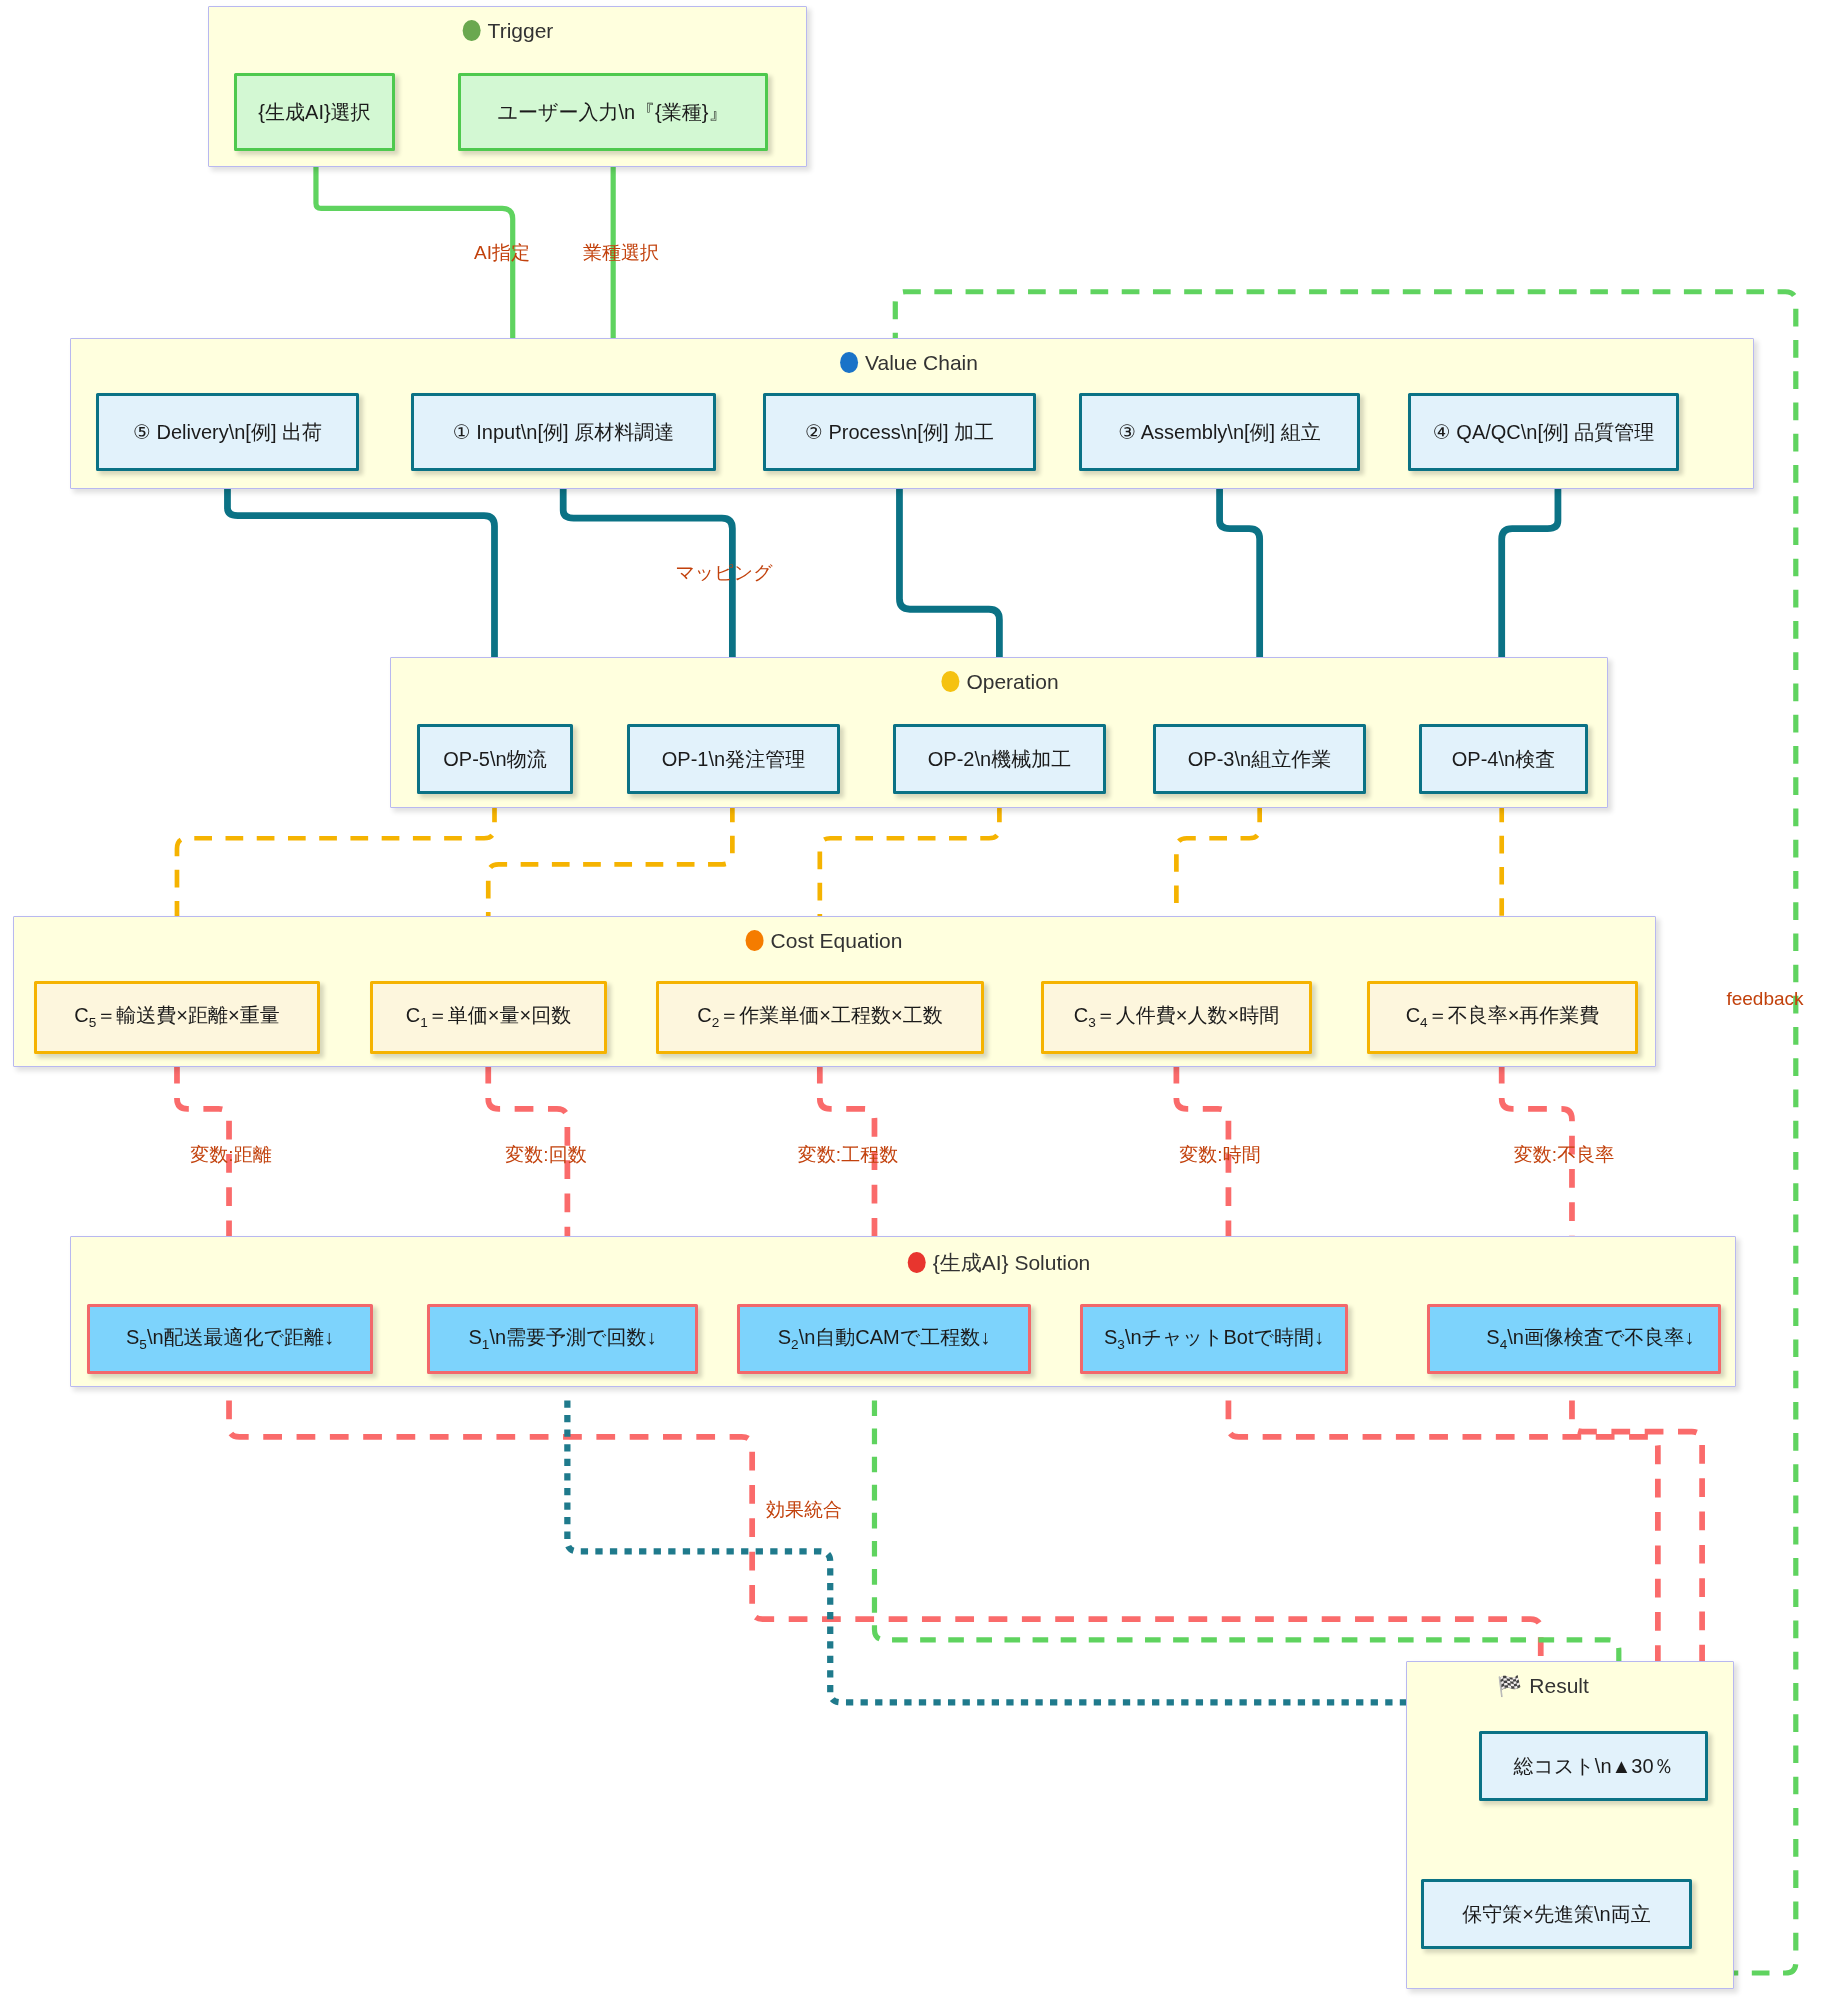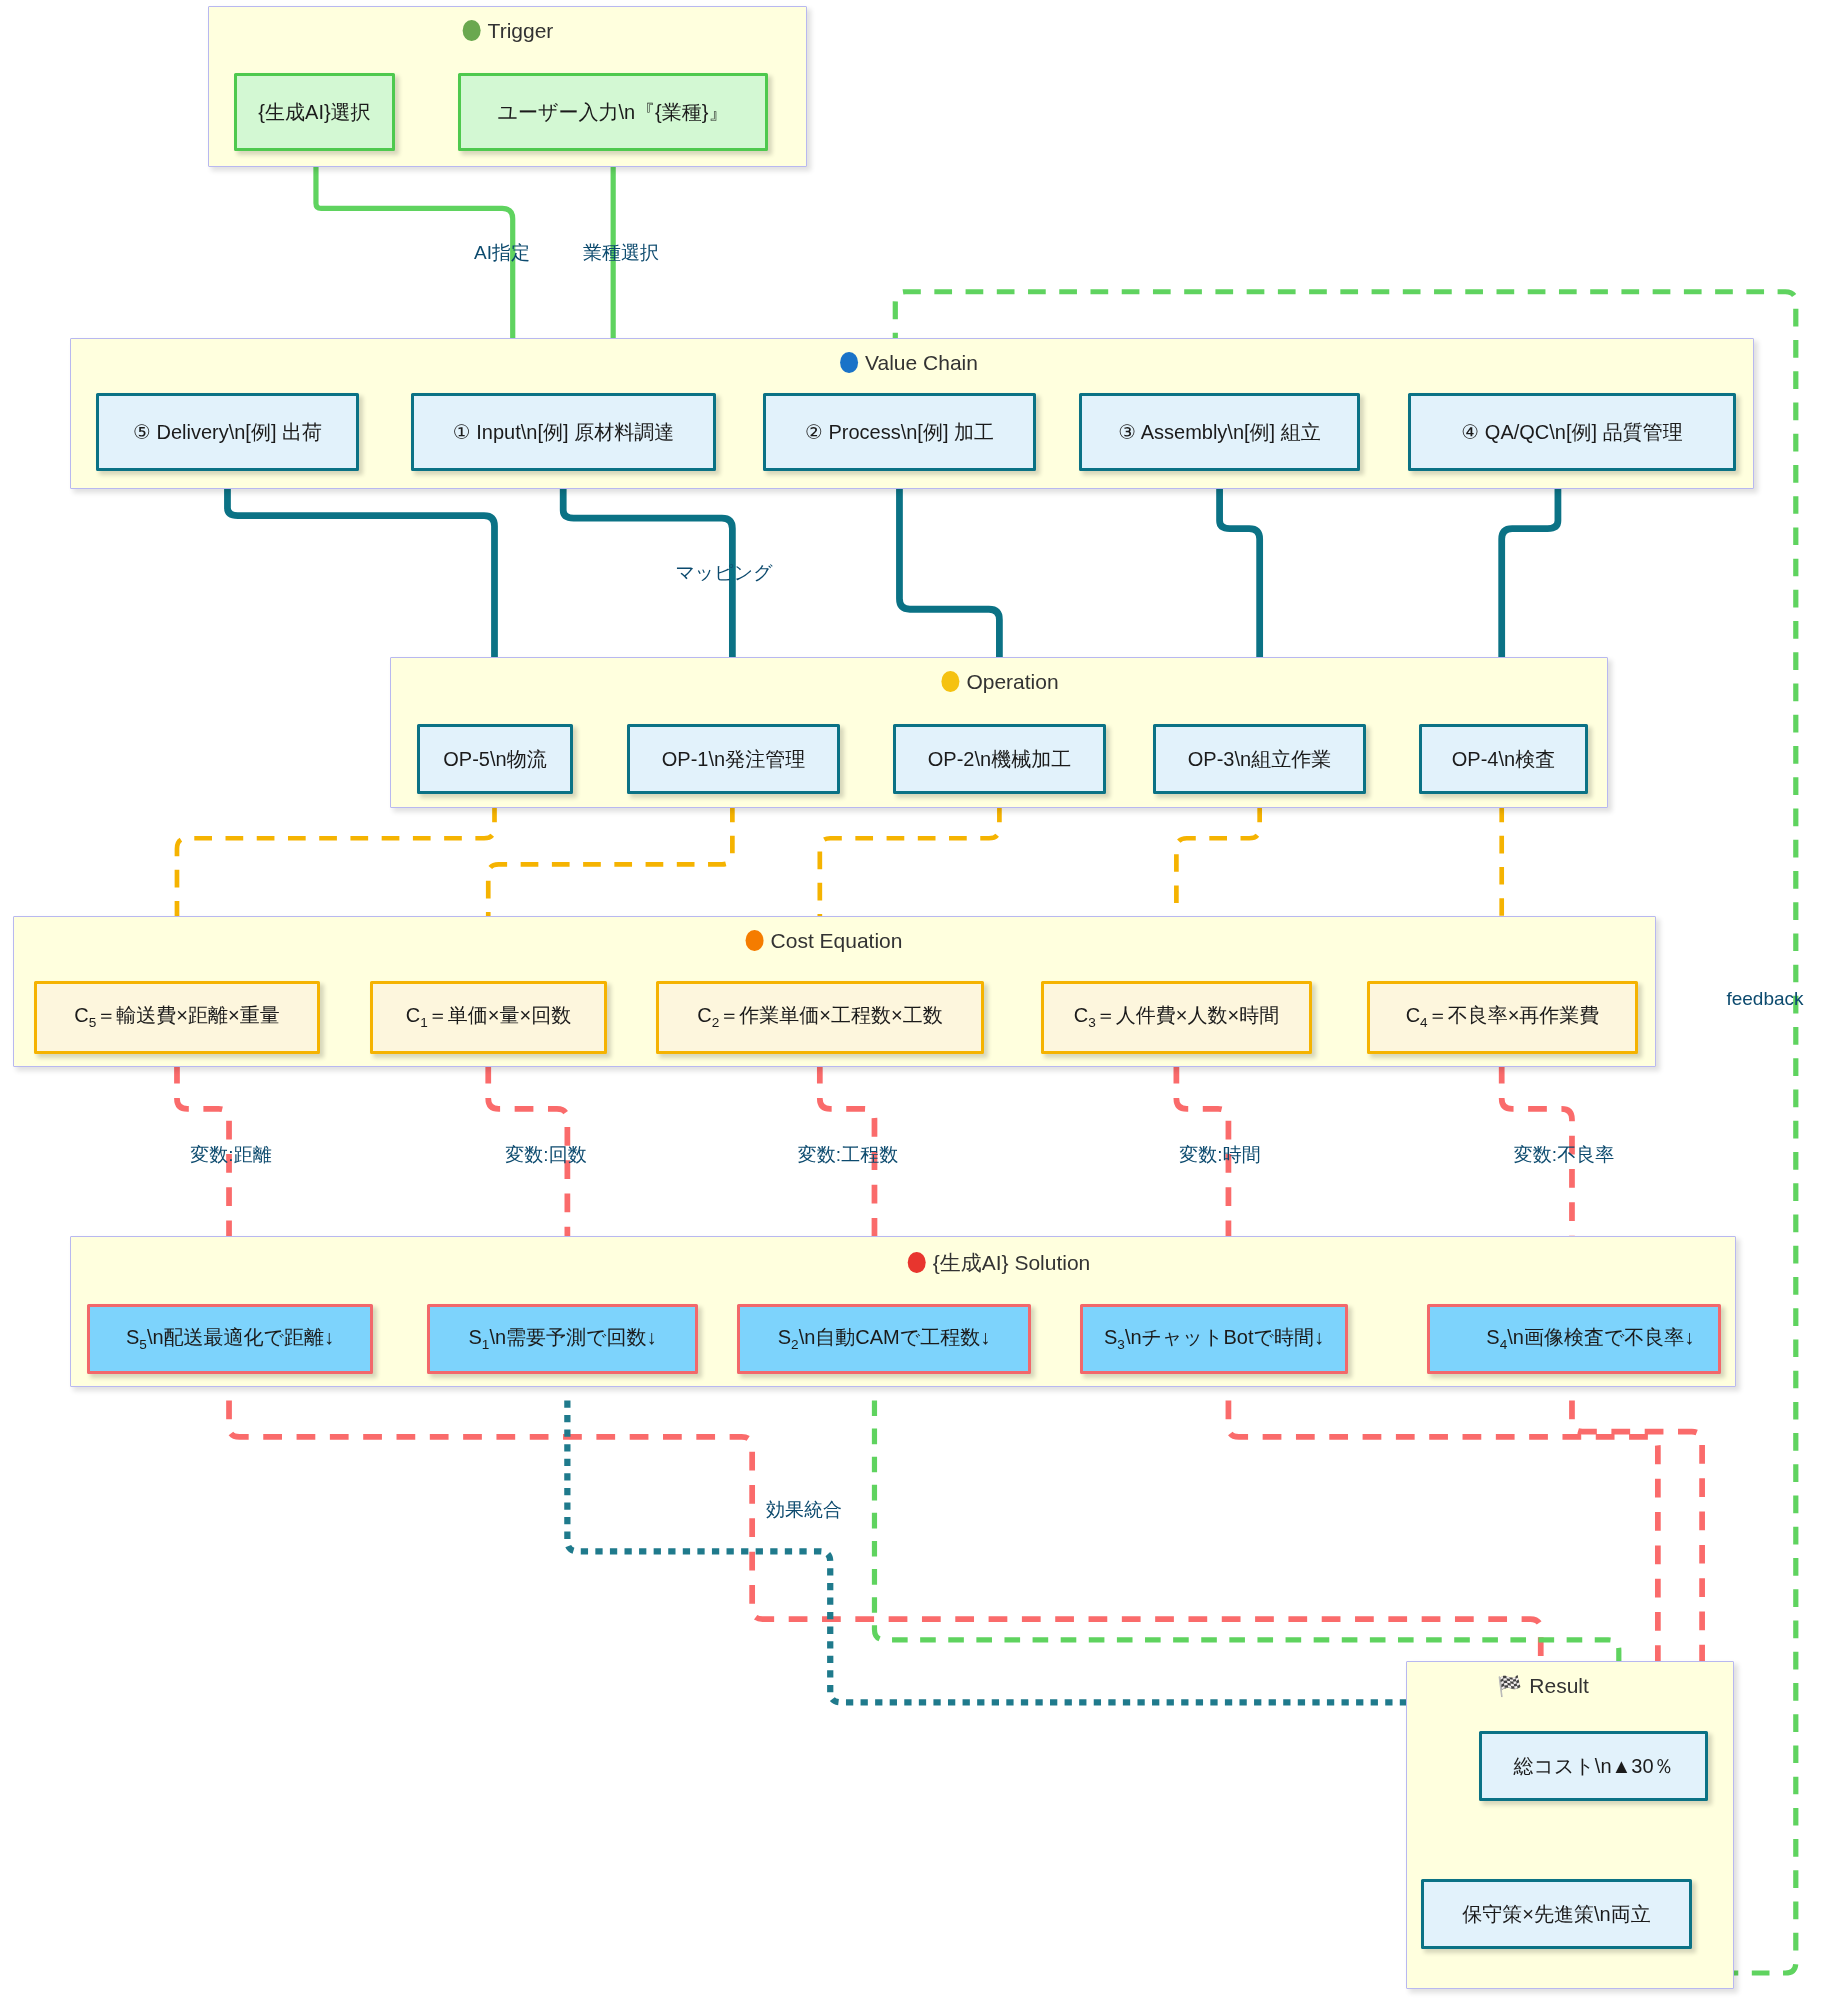--- a/index.html
+++ b/index.html
@@ -66,21 +66,21 @@
   .n-green  { background: #d3f8d3; border: 3.1px solid #4ec94e; }
   .n-blue   { background: #e2f2fb; border: 3.1px solid #0b7285; }
   .n-yellow { background: #fdf6dd; border: 3.1px solid #f5b301; }
   .n-red    { background: #7dd3fc; border: 3.1px solid #f2686b; }
   .node sub { font-size: 0.68em; vertical-align: sub; }
 
   
   .elabel {
     position: absolute;
     font-size: 19px;
-    color: #0c4a6e;
+    color: #c2410c;
     white-space: nowrap;
     transform: translate(-50%, -50%);
     background: transparent;
   }
   
   #edges {
     position: absolute;
     left: 0; top: 0;
     width: 1839px;
     height: 2005px;
@@ -194,21 +194,21 @@
   </div>
   <div class="node n-blue" style="left:411px; top:393px; width:305px; height:78px;">
     <span>① Input\n[例] 原材料調達</span>
   </div>
   <div class="node n-blue" style="left:763px; top:393px; width:273px; height:78px;">
     <span>② Process\n[例] 加工</span>
   </div>
   <div class="node n-blue" style="left:1079px; top:393px; width:281px; height:78px;">
     <span>③ Assembly\n[例] 組立</span>
   </div>
-  <div class="node n-blue" style="left:1408px; top:393px; width:328px; height:78px;">
+  <div class="node n-blue" style="left:1408px; top:393px; width:271px; height:78px;">
     <span>④ QA/QC\n[例] 品質管理</span>
   </div>
 
   <div class="elabel" style="left:724px; top:573px;">
     <span>マッピング</span>
   </div>
 
   <div class="subgraph" style="left:390px; top:657px; width:1218px; height:151px;">
     <div class="sg-title" style="left:609px;">
       <span class="sg-dot" style="background:#f5c211;"></span>

